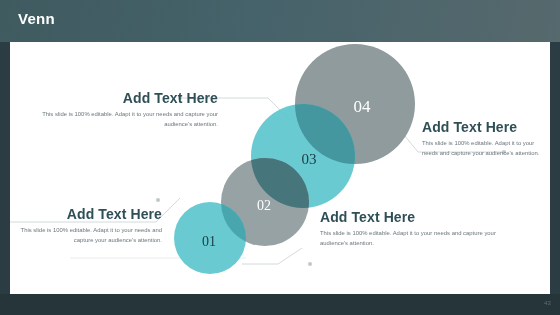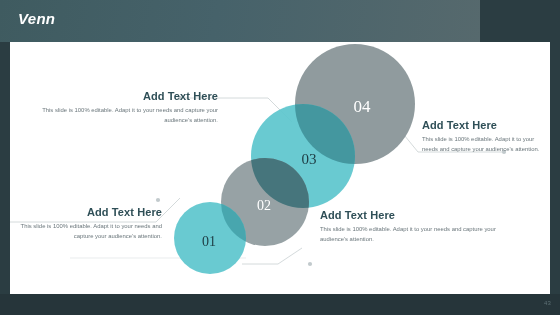--- a/index.html
+++ b/index.html
@@ -4,23 +4,22 @@
 <style>
   * { margin:0; padding:0; box-sizing:border-box; }
   html, body {
     width:560px; height:315px; overflow:hidden;
     font-family:"Liberation Sans", sans-serif;
   }
   body { background:#2b3d42; position:relative; }
 
   
   .header {
-    position:absolute; left:0; top:0; width:480px; height:42px;
+    position:absolute; left:0; top:0; width:560px; height:42px;
     background:linear-gradient(100deg,#3f5b60 0%,#46626a 45%,#56696d 100%);
-    font-style:italic;
   }
   .header-title {
     position:absolute; left:18px; top:10px;
     font-size:15px; font-weight:bold; color:#ffffff;
     letter-spacing:0.3px;
   }
 
   
   .slide {
     position:absolute; left:10px; top:42px;
@@ -35,21 +34,21 @@
     position:absolute; right:9px; top:300px;
     font-size:6px; color:#5d7075; letter-spacing:0.2px;
   }
 
   
   .venn { position:absolute; left:0; top:0; width:540px; height:252px; }
 
   
   .callout { position:absolute; }
   .callout .ct-head {
-    font-size:11px; font-weight:bold; color:#2f4f57;
+    font-size:14px; font-weight:bold; color:#2f4f57;
     letter-spacing:0.1px; margin-bottom:2.5px;
   }
   .callout .ct-body {
     font-size:5.9px; color:#6a767b; line-height:1.72;
   }
   .align-right { text-align:right; }
   .align-left  { text-align:left; }
 
   .c-topleft   { left:8px;   top:48px;  width:200px; }
   .c-right     { left:412px; top:77px;  width:124px; }

